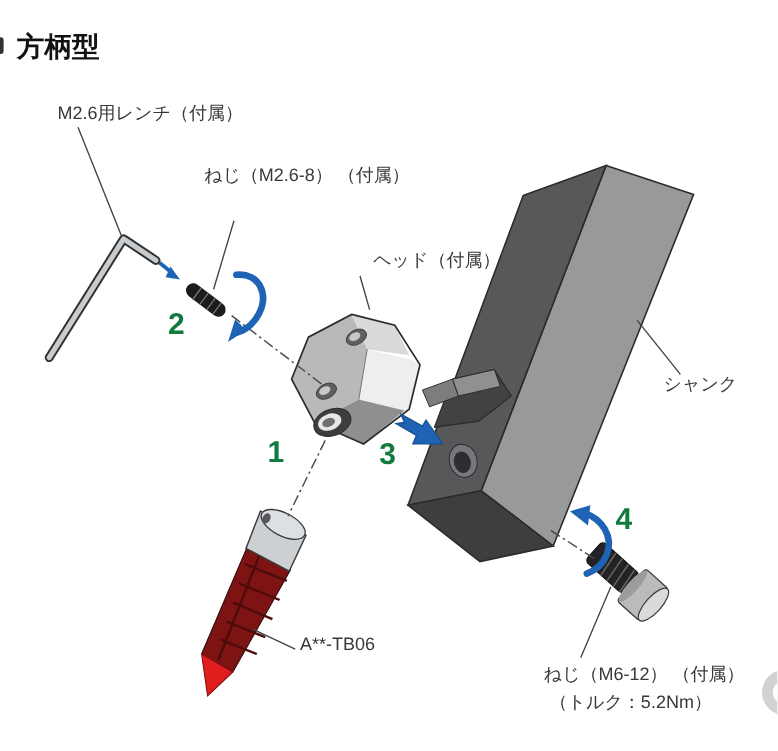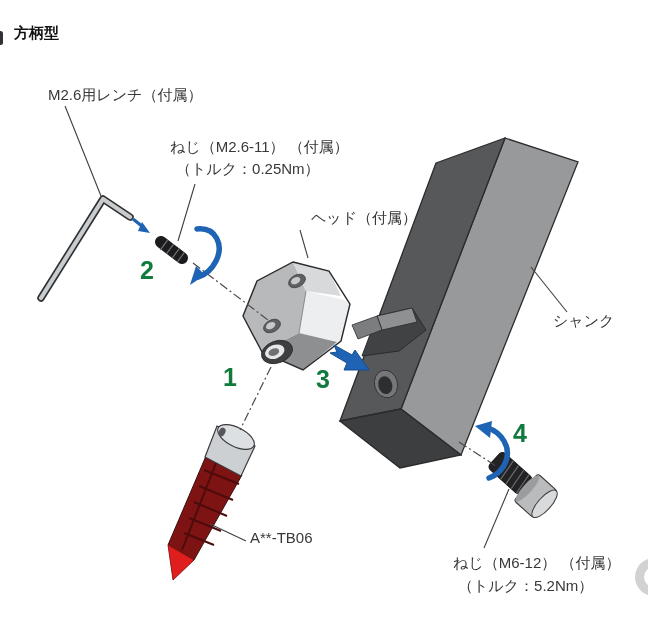--- a/index.html
+++ b/index.html
@@ -1,19 +1,19 @@
 <!DOCTYPE html>
 <html><head>
 <meta charset="utf-8">
 <style>
   html,body{margin:0;padding:0;background:#fff;}
   #figure{position:relative;width:648px;height:626px;background:#ffffff;overflow:hidden;
           font-family:"Liberation Sans","DejaVu Sans",sans-serif;}
   #diagram-svg{position:absolute;left:0;top:0;width:648px;height:626px;}
-  .title{position:absolute;left:14px;top:24px;font-size:15px;font-weight:bold;color:#121214;white-space:nowrap;}
+  .title{position:absolute;left:14px;top:24px;font-size:23px;font-weight:bold;color:#121214;white-space:nowrap;}
   .label{position:absolute;font-size:15px;line-height:1.35;color:#38383a;white-space:nowrap;}
   .step-num{position:absolute;font-size:25px;font-weight:bold;color:#117a3d;white-space:nowrap;}
 </style>
 </head>
 <body>
 
 <div id="figure">
 
   <svg id="diagram-svg" viewBox="0 0 648 626">
 
@@ -140,22 +140,21 @@
     <rect x="-3" y="31" width="6" height="14" rx="2.5" fill="#2e3236"></rect>
     <g>
       <circle cx="654" cy="577" r="19" fill="#d2d2d2"></circle>
       <circle cx="654" cy="577" r="10" fill="#ffffff"></circle>
     </g>
   </svg>
 
   <div class="title">方柄型</div>
 
   <div class="label" style="left:48px;top:85px;">M2.6用レンチ（付属）</div>
-  <div class="label" style="left:170px;top:137px;">ねじ（M2.6-11） （付属）</div>
-  <div class="label" style="left:176px;top:159px;">（トルク：0.25Nm）</div>
+  <div class="label" style="left:170px;top:137px;">ねじ（M2.6-8） （付属）</div>
   <div class="label" style="left:263px;top:208px;margin-left:48px;">ヘッド（付属）</div>
   <div class="label" style="left:553px;top:311px;">シャンク</div>
   <div class="label" style="left:250px;top:528px;">A**-TB06</div>
   <div class="label" style="left:453px;top:553px;">ねじ（M6-12） （付属）</div>
   <div class="label" style="left:458px;top:576px;text-align:center;">（トルク：5.2Nm）</div>
 
   <div class="step-num" style="left:223px;top:363px;">1</div>
   <div class="step-num" style="left:140px;top:256px;">2</div>
   <div class="step-num" style="left:316px;top:365px;">3</div>
   <div class="step-num" style="left:513px;top:419px;">4</div>

